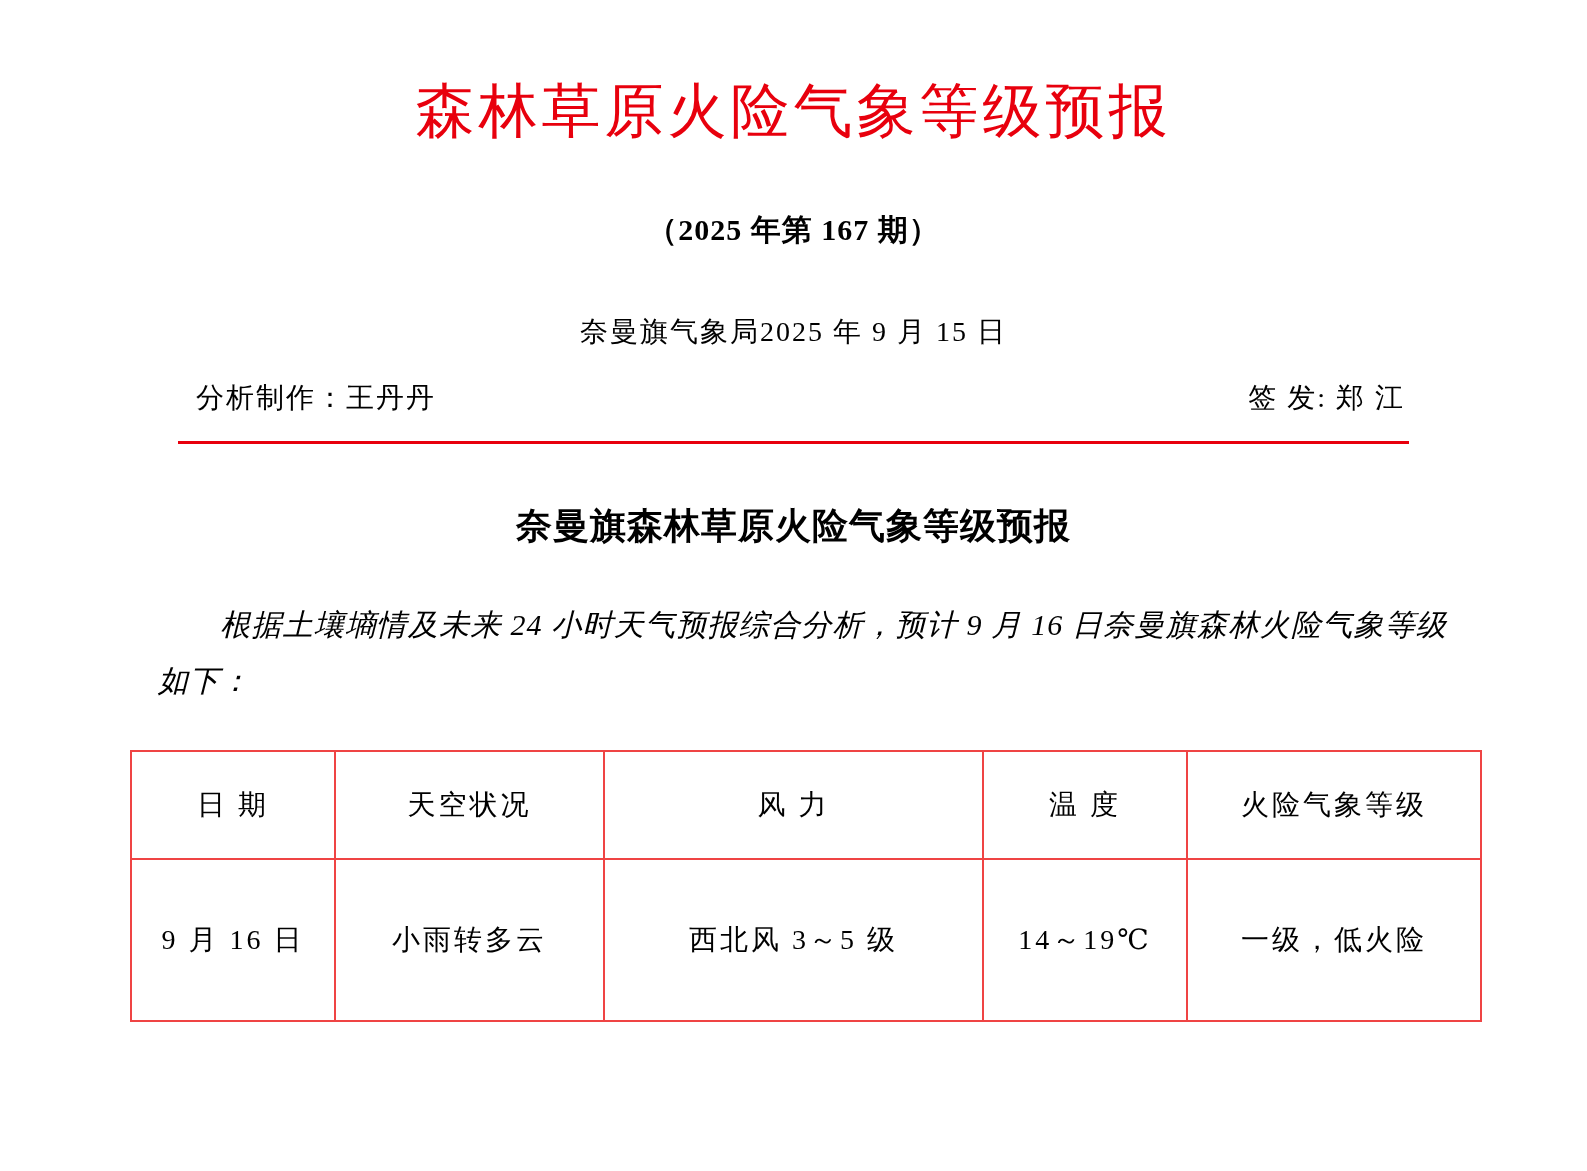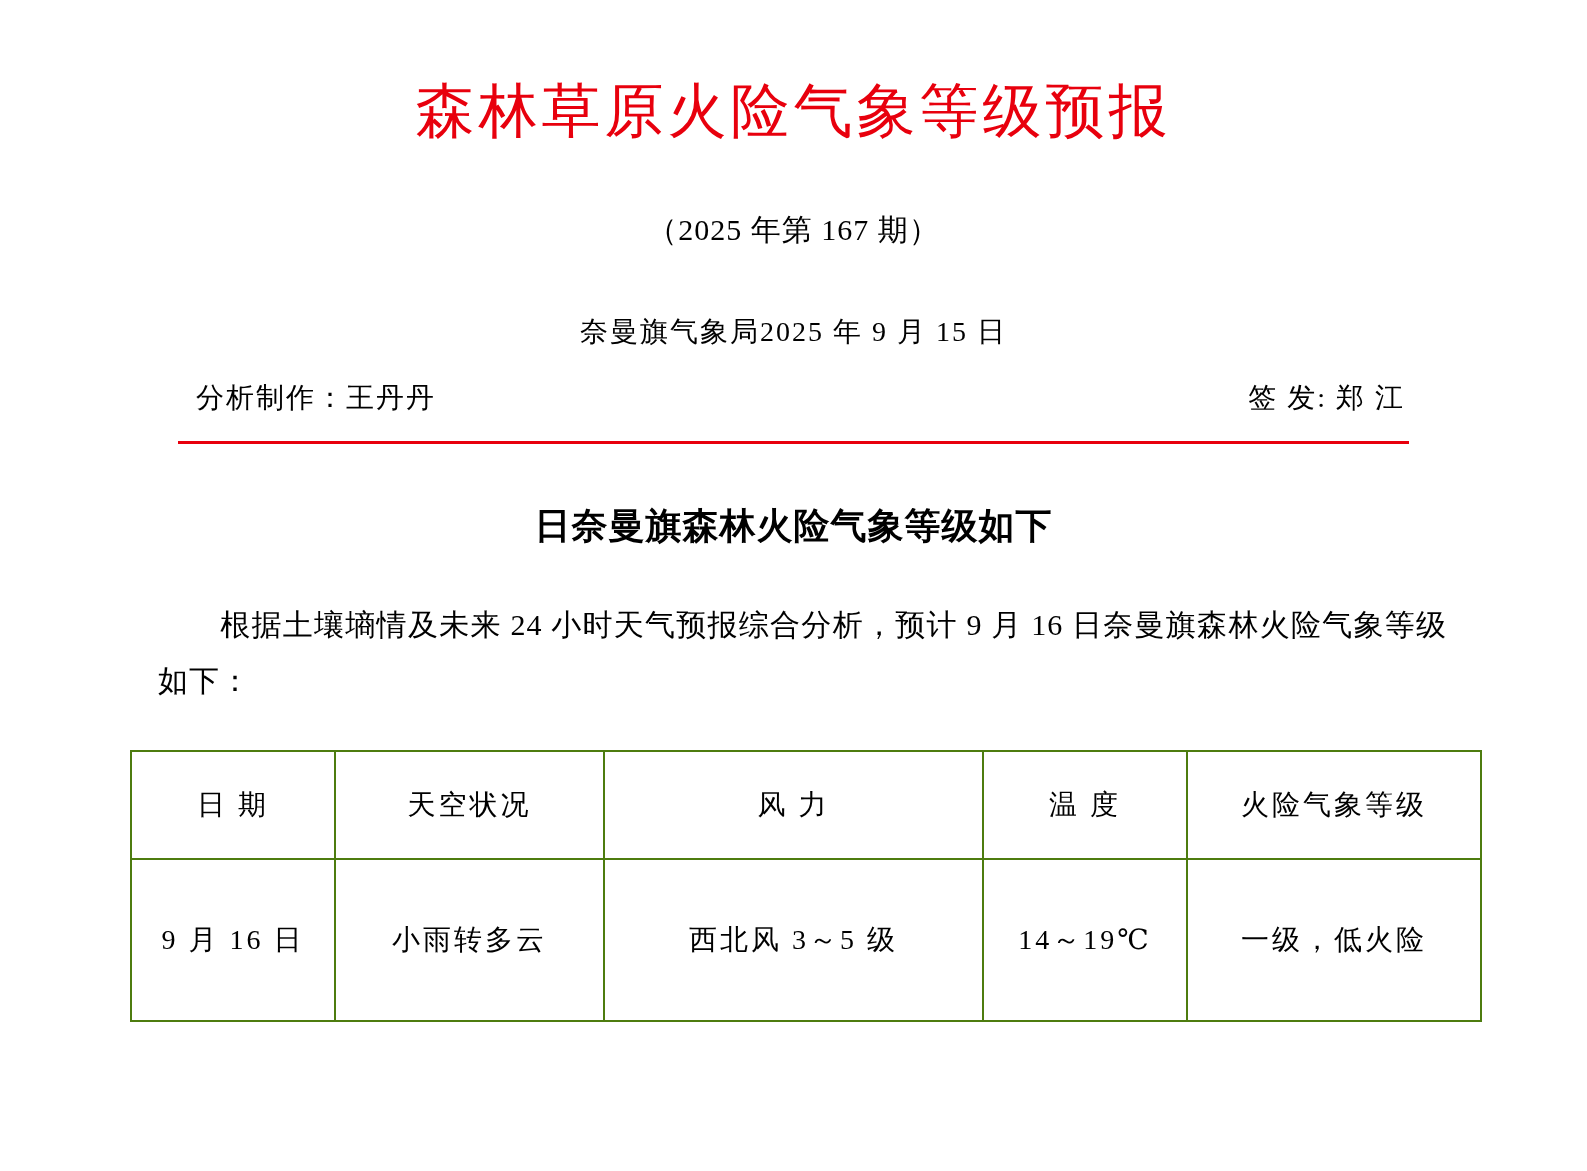--- a/index.html
+++ b/index.html
@@ -27,21 +27,21 @@
     color: #e8000d;
     font-weight: normal;
     font-size: 59px;
     letter-spacing: 4px;
     margin-top: 72px;
     font-family: "DejaVu Sans", "Liberation Sans", sans-serif;
   }
   .doc-issue {
     text-align: center;
     font-size: 30px;
-    font-weight: normal;
+    font-weight: bold;
     margin-top: 58px;
     letter-spacing: 1px;
   }
   .meta {
     margin-top: 62px;
     display: flex;
     justify-content: center;
     align-items: baseline;
     font-size: 28px;
     padding: 0 66px 0 66px;
@@ -69,30 +69,31 @@
     letter-spacing: 1px;
     font-family: "DejaVu Sans", "Liberation Sans", sans-serif;
   }
   .para {
     margin-top: 46px;
     font-size: 30px;
     line-height: 1.85;
     text-align: justify;
     letter-spacing: 1px;
     padding: 0 10px 0 28px;
+    font-style: italic;
   }
   .para .indent { display: inline-block; width: 62px; }
   table.fire {
     margin: 42px auto 0 auto;
     border-collapse: collapse;
     width: 1330px;
     table-layout: fixed;
   }
   table.fire td, table.fire th {
-    border: 2px solid #4d7c0f;
+    border: 2px solid #ef4444;
     text-align: center;
     font-weight: normal;
     font-size: 28px;
     letter-spacing: 3px;
     height: 104px;
     vertical-align: middle;
     margin-top: 35px;
   }
   table.fire tr.body td { height: 158px; }
   .c1 { width: 200px; }
@@ -115,21 +116,21 @@
     <span>2025 年 9 月 15 日</span>
   </div>
 
   <div class="meta2">
     <span>分析制作：王丹丹</span>
     <span>签 发: 郑 江</span>
   </div>
 
   <div class="rule"></div>
 
-  <div class="section-title">日奈曼旗森林火险气象等级如下</div>
+  <div class="section-title">奈曼旗森林草原火险气象等级预报</div>
 
   <div class="para"><span class="indent"></span><span>根据土壤墒情及未来 24 小时天气预报综合分析，预计 9 月 16 日奈曼旗森林火险气象等级如下：</span></div>
 
   <table class="fire">
     <thead>
       <tr>
         <th class="c1">日  期</th>
         <th class="c2">天空状况</th>
         <th class="c3">风  力</th>
         <th class="c4">温  度</th>

